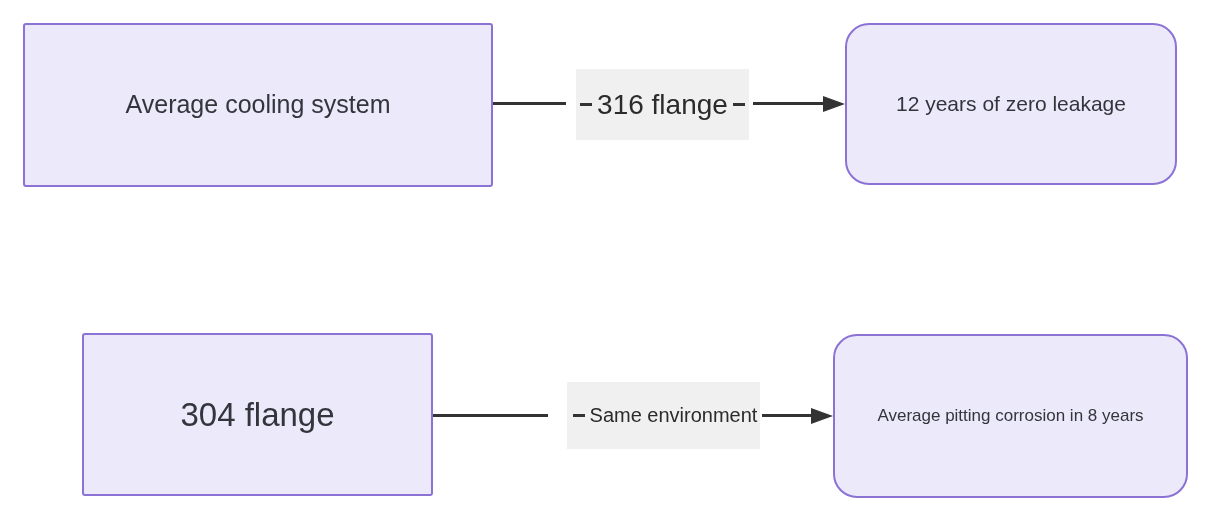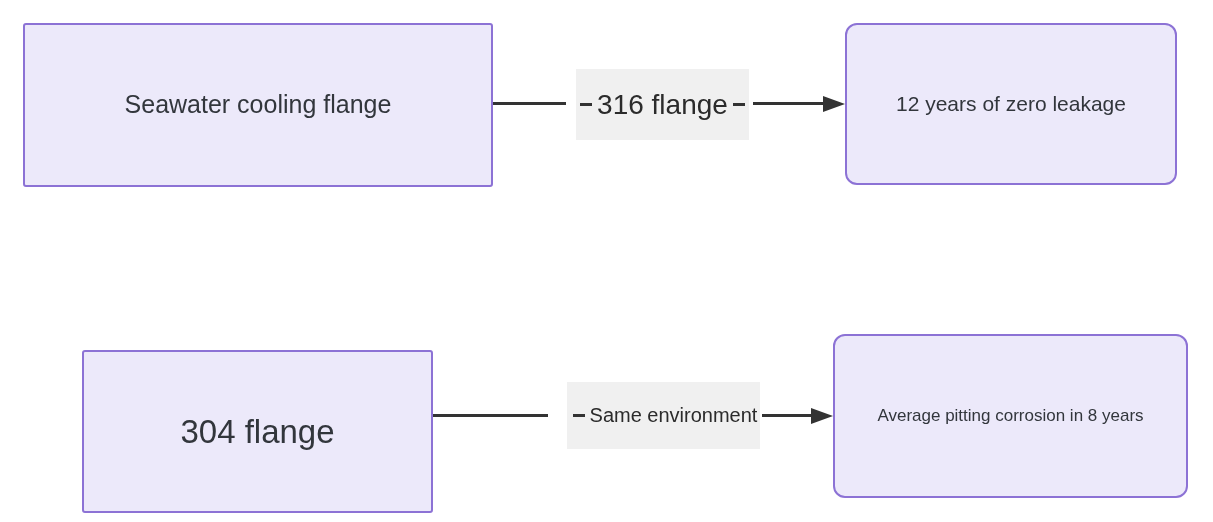--- a/index.html
+++ b/index.html
@@ -30,25 +30,25 @@
     align-items: center;
     justify-content: center;
     background: var(--node-fill);
     border: 2.5px solid var(--node-border);
     color: var(--text-color);
     text-align: center;
     line-height: 1.25;
     padding: 0 14px;
   }
   .node.sharp { border-radius: 3px; }
-  .node.round { border-radius: 12px; align-items: center; }
+  .node.round { border-radius: 24px; align-items: center; }
 
   #node-a { left: 23px;  top: 23px;  width: 470px; height: 164px; font-size: 25px; }
   #node-b { left: 845px; top: 23px;  width: 332px; height: 162px; font-size: 21px; }
-  #node-c { left: 82px;  top: 350px; width: 351px; height: 163px; font-size: 33px; }
+  #node-c { left: 82px;  top: 333px; width: 351px; height: 163px; font-size: 33px; }
   #node-d { left: 833px; top: 334px; width: 355px; height: 164px; font-size: 17px; }
 
   .line {
     position: absolute;
     height: 3px;
     background: var(--line-color);
   }
   #e1-l1 { left: 493px; top: 102px; width: 73px; }
   #e1-l2 { left: 753px; top: 102px; width: 71px; }
   #e2-l1 { left: 433px; top: 414px; width: 115px; }
@@ -84,21 +84,21 @@
     height: 3px;
     background: var(--line-color);
   }
 </style>
 </head>
 <body>
 
 <div class="canvas">
 
   <div class="node sharp" id="node-a">
-    <span>Seawater cooling flange</span>
+    <span>Average cooling system</span>
   </div>
 
   <div class="line" id="e1-l1"></div>
 
   <div class="edge-label" id="e1-label">
     <span class="dash"></span>
     <span>316 flange</span>
     <span class="dash"></span>
   </div>
 

